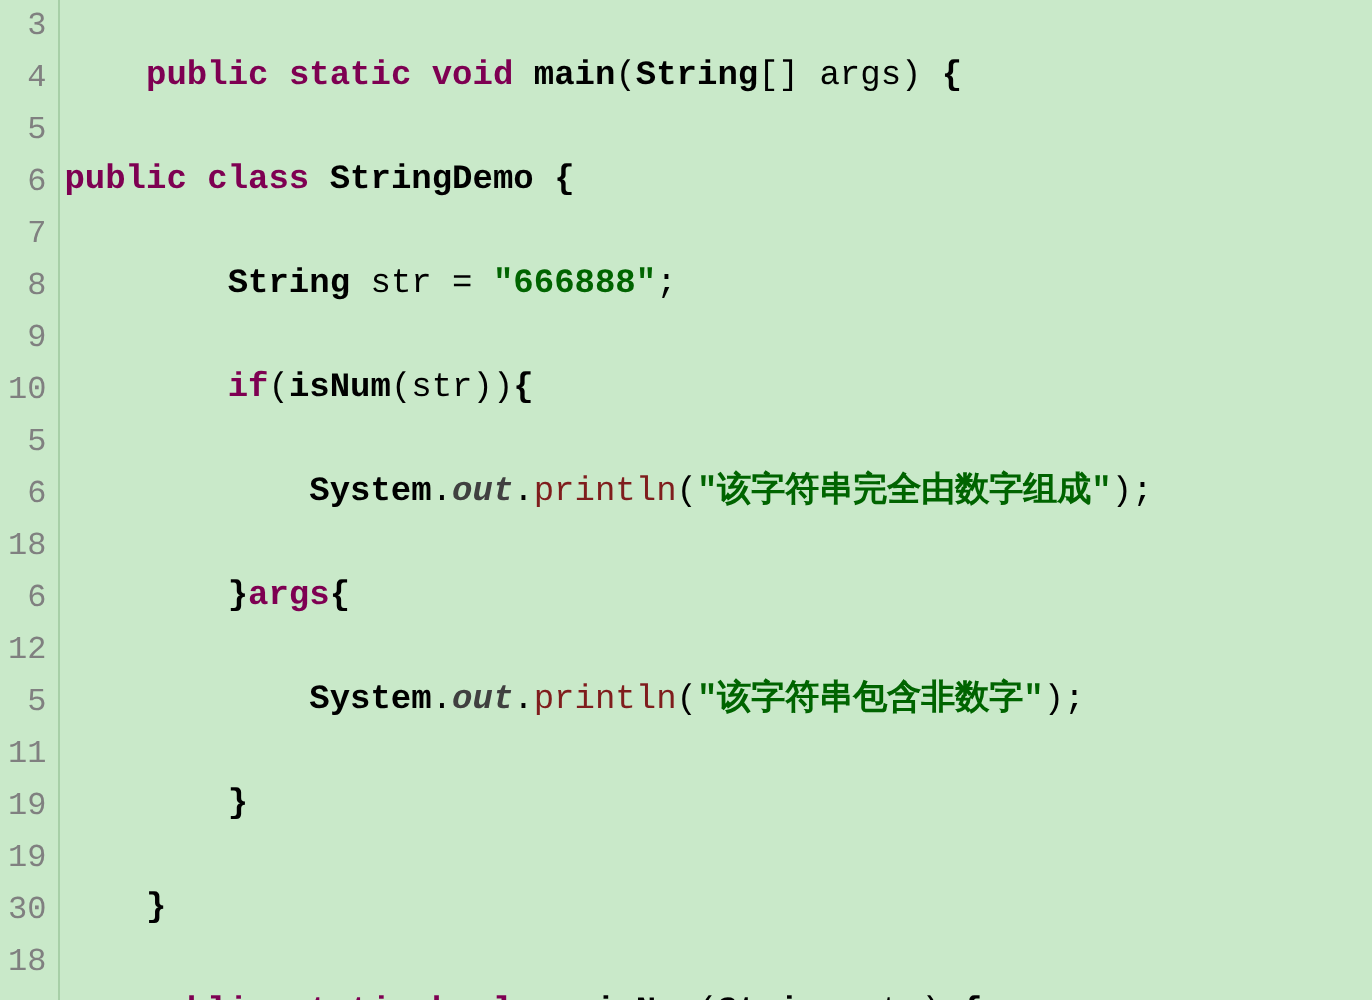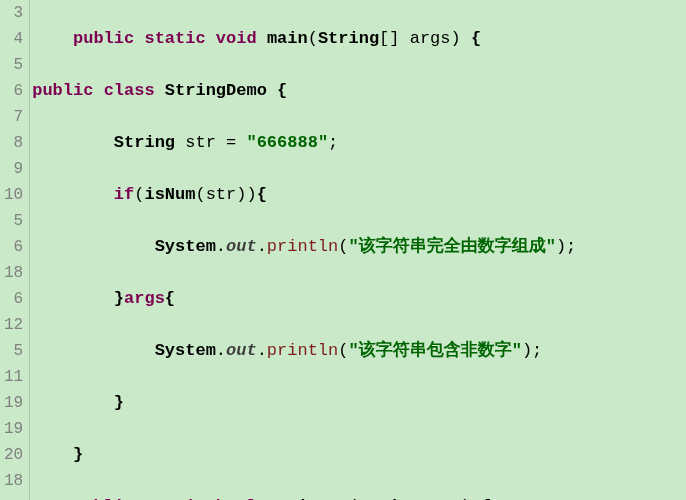--- a/index.html
+++ b/index.html
@@ -70,21 +70,21 @@
     <span class="ln">10</span>
     <span class="ln">5</span>
     <span class="ln">6</span>
     <span class="ln">18</span>
     <span class="ln">6</span>
     <span class="ln">12</span>
     <span class="ln">5</span>
     <span class="ln">11</span>
     <span class="ln">19</span>
     <span class="ln">19</span>
-    <span class="ln">20</span>
+    <span class="ln">30</span>
     <span class="ln">18</span>
   </div>
 
   <div class="code">
 <span class="row">    <span class="kw">public</span> <span class="kw">static</span> <span class="kw">void</span> <span class="mthbold">main</span><span class="pun">(</span><span class="cls">String</span><span class="pun">[]</span> <span class="id">args</span><span class="pun">)</span><span class="brc"> {</span></span>
 <span class="row"><span class="kw">public</span> <span class="kw">class</span> <span class="cls">StringDemo</span><span class="brc"> {</span></span>
 <span class="row">        <span class="cls">String</span> <span class="id">str</span><span class="pun"> = </span><span class="str">"666888"</span><span class="pun">;</span></span>
 <span class="row">        <span class="kw">if</span><span class="pun">(</span><span class="call">isNum</span><span class="pun">(</span><span class="id">str</span><span class="pun">)</span><span class="pun">)</span><span class="brc">{</span></span>
 <span class="row">            <span class="cls">System</span><span class="pun">.</span><span class="field">out</span><span class="pun">.</span><span class="mth">println</span><span class="pun">(</span><span class="str">"该字符串完全由数字组成"</span><span class="pun">)</span><span class="pun">;</span></span>
 <span class="row">        <span class="brc">}</span><span class="kw">args</span><span class="brc">{</span></span>

